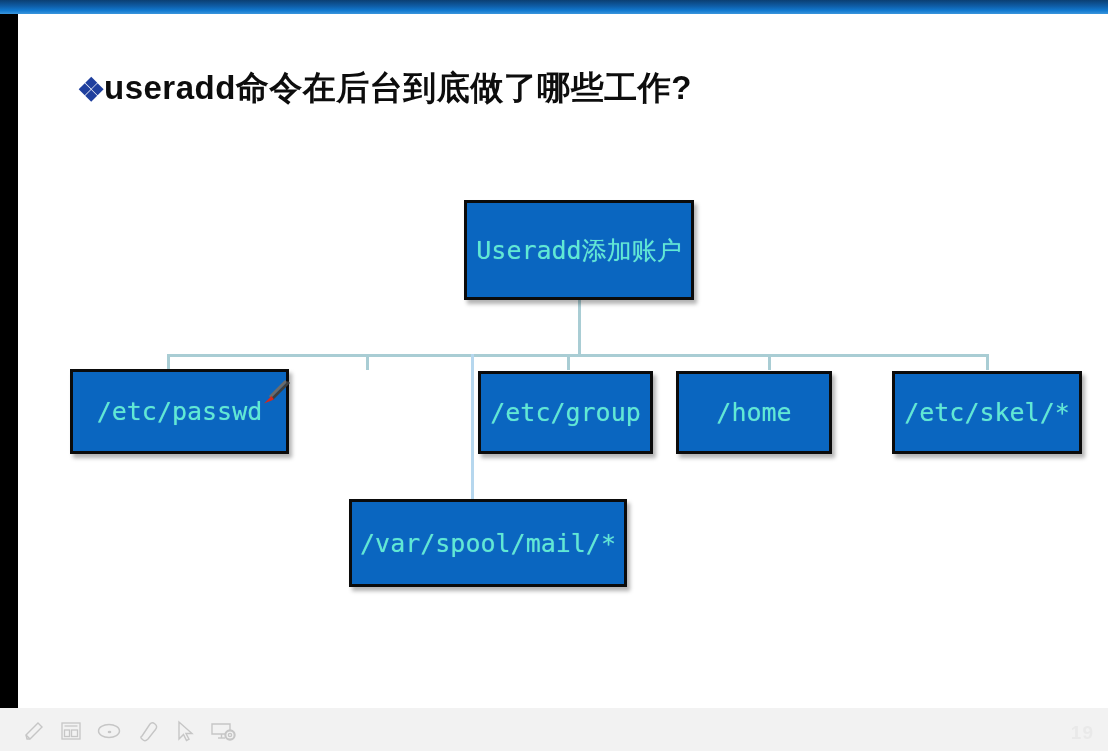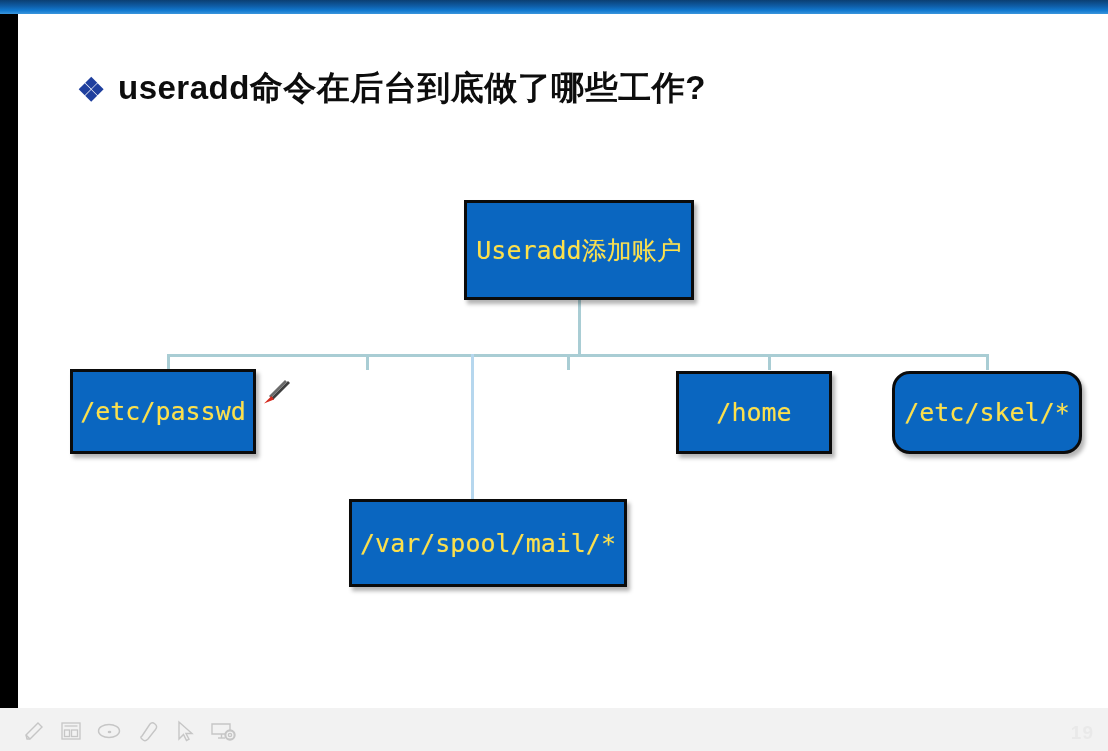--- a/index.html
+++ b/index.html
@@ -33,21 +33,21 @@
   .tb-icons svg{display:block;opacity:.42;}
   .pagenum{
     position:absolute;right:14px;top:722px;
     font-family:"Liberation Sans",sans-serif;
     font-size:19px;font-weight:600;color:#e9e9e9;
     letter-spacing:1px;
   }
 
   
   .title-row{
-    position:absolute;left:60px;top:52px;display:flex;align-items:center;gap:14px;
+    position:absolute;left:60px;top:52px;display:flex;align-items:center;
   }
   .bullet{
     width:26px;height:26px;position:relative;flex:0 0 auto;
   }
   .bullet svg{display:block;}
   .title-text{
     font-family:"Liberation Sans",sans-serif;
     font-size:33px;font-weight:bold;color:#0d0d0d;
     white-space:nowrap;letter-spacing:.5px;
   }
@@ -59,21 +59,21 @@
   .node{
     position:absolute;
     background:#0a66c0;
     border:3px solid #0b0b0b;
     box-sizing:border-box;
     box-shadow:3px 4px 4px rgba(0,0,0,.30);
     display:flex;align-items:center;justify-content:center;
   }
   .node span{
     font-family:"DejaVu Sans Mono","Liberation Mono",monospace;
-    color:#fde047;
+    color:#5eead4;
     font-size:25px;
     letter-spacing:0px;
     text-shadow:0 0 1px rgba(255,255,255,.35);
     white-space:nowrap;
   }
   .node.root span{font-size:25px;}
 
   
   .pen-cursor{position:absolute;left:240px;top:364px;width:34px;height:34px;}
   .pen-cursor svg{display:block;}
@@ -112,31 +112,34 @@
       <div class="conn" style="left:549px;top:340px;width:3px;height:16px;"></div>
       <div class="conn" style="left:750px;top:340px;width:3px;height:16px;"></div>
       <div class="conn" style="left:968px;top:340px;width:3px;height:16px;"></div>
 
       <div class="conn" style="left:453px;top:340px;width:3px;height:146px;background:#b6d7ee;"></div>
 
       <div class="node root" style="left:446px;top:186px;width:230px;height:100px;">
         <span>Useradd添加账户</span>
       </div>
 
-      <div class="node" style="left:52px;top:355px;width:186px;height:85px;">
+      <div class="node" style="left:52px;top:355px;width:219px;height:85px;">
         <span>/etc/passwd</span>
       </div>
 
 
+      <div class="node" style="left:460px;top:357px;width:175px;height:83px;">
+        <span>/etc/group</span>
+      </div>
 
       <div class="node" style="left:658px;top:357px;width:156px;height:83px;">
         <span>/home</span>
       </div>
 
-      <div class="node" style="left:874px;top:357px;width:190px;height:83px;border-radius:18px;">
+      <div class="node" style="left:874px;top:357px;width:190px;height:83px;">
         <span>/etc/skel/*</span>
       </div>
 
       <div class="node" style="left:315px;top:485px;width:278px;height:88px;margin-left:16px;">
         <span>/var/spool/mail/*</span>
       </div>
 
       <span class="pen-cursor">
         <svg width="34" height="34" viewBox="0 0 34 34">
           <path d="M30 3 L16 17 L13 20 L15 22 L18 19 L32 5 Z" fill="#3f3f3f"></path>

